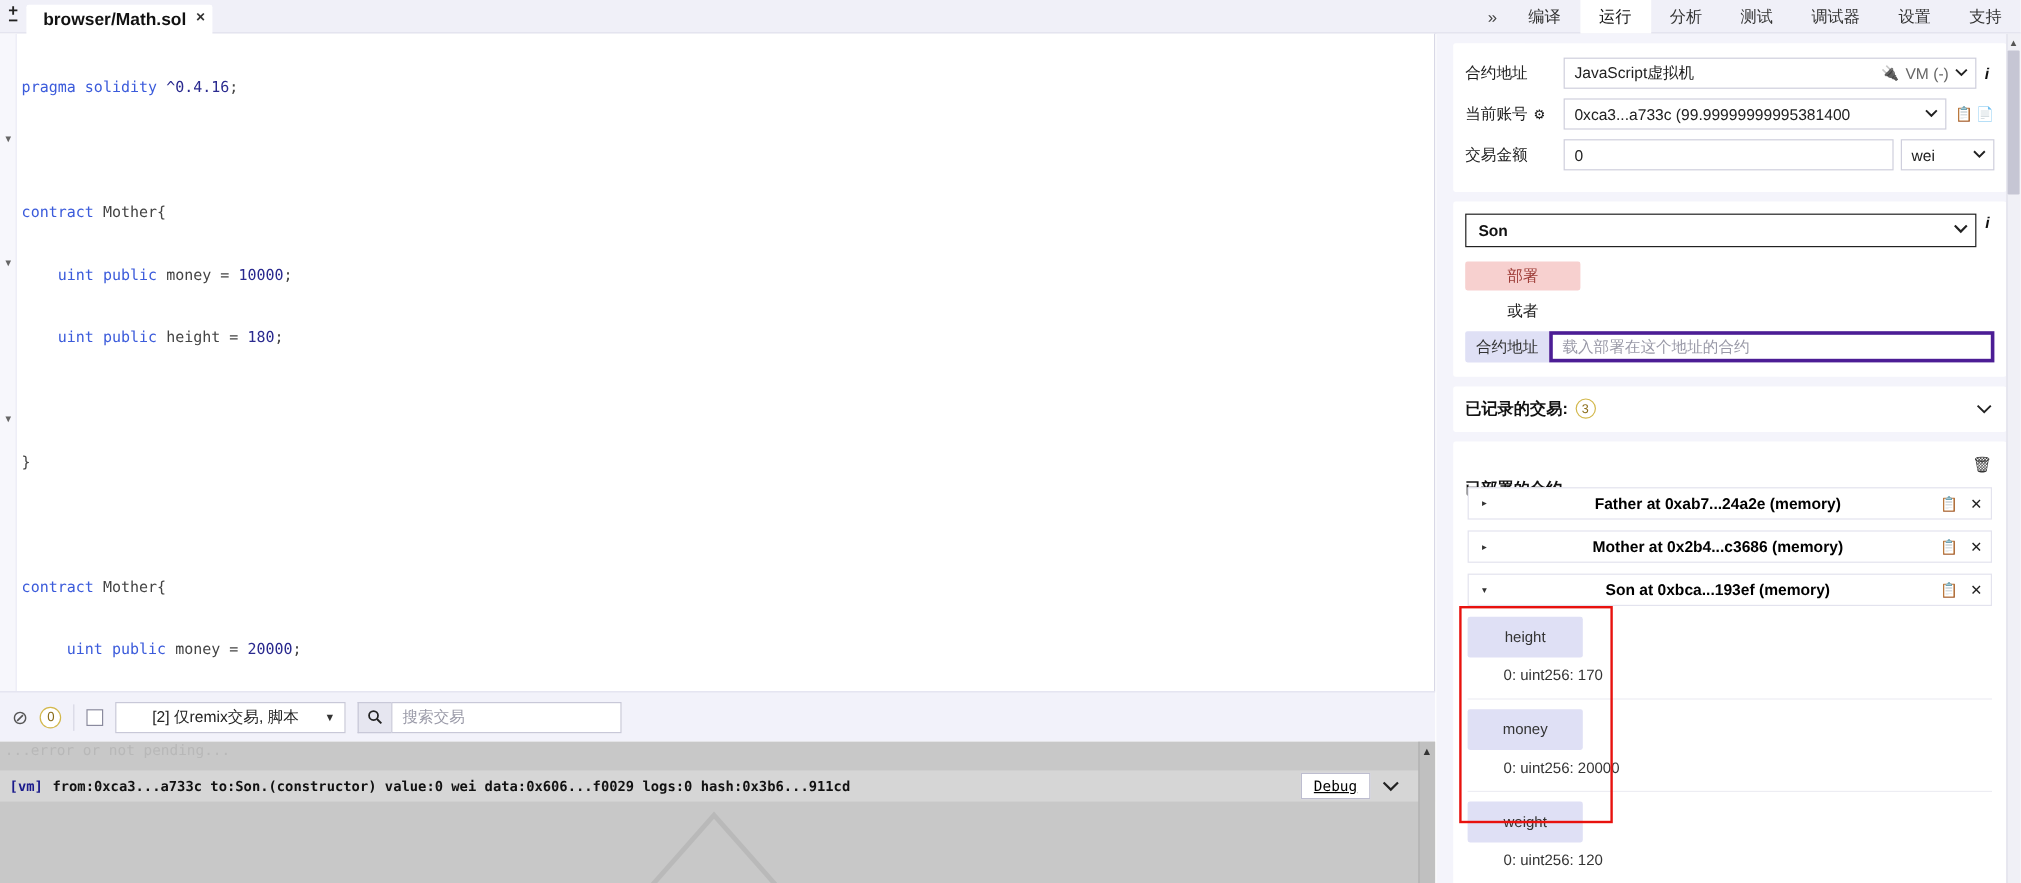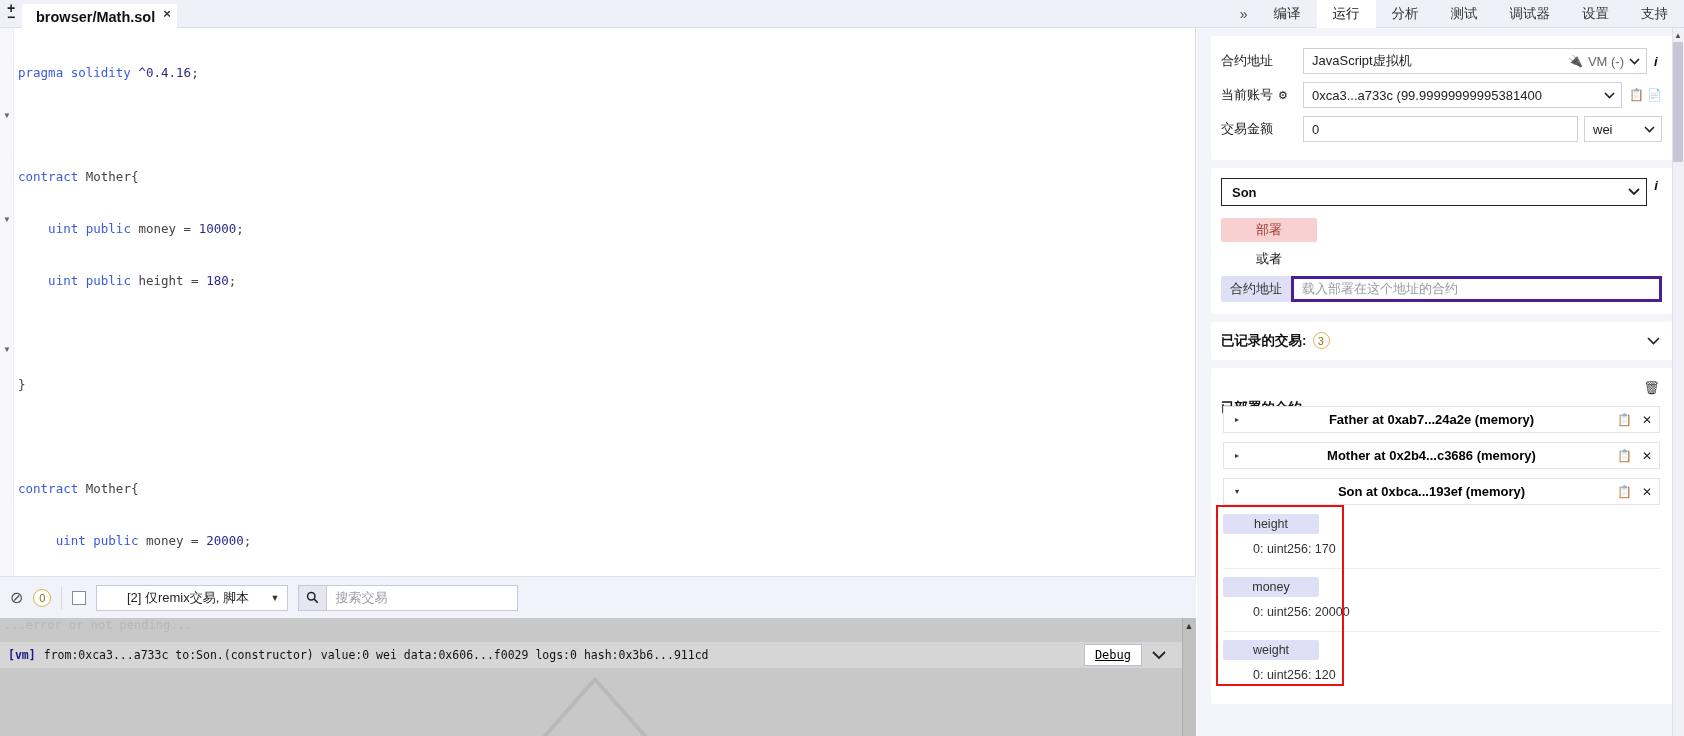--- a/index.html
+++ b/index.html
@@ -112,21 +112,21 @@
   .term-faint {
     position: absolute; left: 4px; top: 0px; font-size: 12px; color: #b8b8b8;
     font-family: "DejaVu Sans Mono", monospace;
   }
   .term-row {
     position: absolute; left: 0; top: 24px; width: 1196px; height: 26px;
     background: #d6d6d6; display: flex; align-items: center; padding: 0 8px;
     font-family: "DejaVu Sans Mono", monospace; font-size: 11.5px; color: #111;
   }
   .vmtag { color: #1a1a8c; font-weight: bold; margin-right: 8px; }
-  .term-txt b { font-weight: normal; }
+  .term-txt b { font-weight: bold; }
   .debugbtn {
     position: absolute; right: 54px; top: 26px;
     background: #fff; border: 1px solid #bdbdcf; height: 22px;
     padding: 0 10px; font-size: 12px; display: flex; align-items: center;
     font-family: "DejaVu Sans Mono", monospace; cursor: pointer; text-decoration: underline;
   }
   .term-chev {
     position: absolute; right: 26px; top: 26px; width: 22px; height: 22px;
     display: flex; align-items: center; justify-content: center;
     font-size: 13px; color: #222; cursor: pointer;
@@ -246,21 +246,21 @@
   .inst .nm {
     flex: 1; text-align: center; font-size: 13px; font-weight: bold; color: #000000;
     white-space: nowrap; padding-right: 46px;
   }
   .inst .acts { position: absolute; right: 7px; display: flex; align-items: center; gap: 10px; }
   .inst .acts span { font-size: 12px; color: #222; cursor: pointer; }
 
   .fnblock { margin: 2px 12px 0 12px; }
   .fnrow { padding-bottom: 2px; }
   .fnbtn {
-    width: 96px; height: 20px; background: #dfe0f5; color: #333; font-size: 12.5px;
+    width: 96px; height: 34px; background: #dfe0f5; color: #333; font-size: 12.5px;
     display: flex; align-items: center; justify-content: center; cursor: pointer;
     border-radius: 2px;
   }
   .fnval { font-size: 12.5px; color: #333; padding: 8px 0 10px 30px; }
   .fnsep { height: 1px; background: #ededf3; margin: 0 0 8px 0; }
 
   .redbox {
     position: absolute; left: 1216px; top: 505px; width: 128px; height: 181px;
     border: 2px solid #e8120e; pointer-events: none; z-index: 40;
   }

